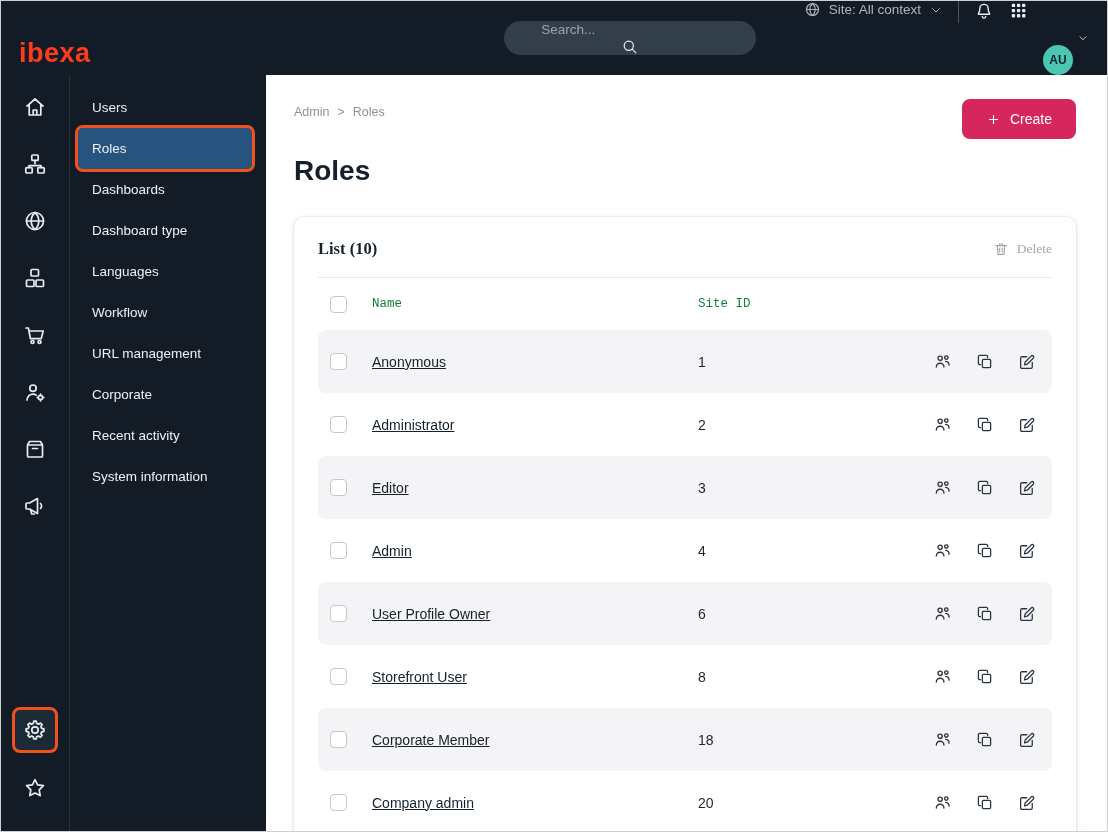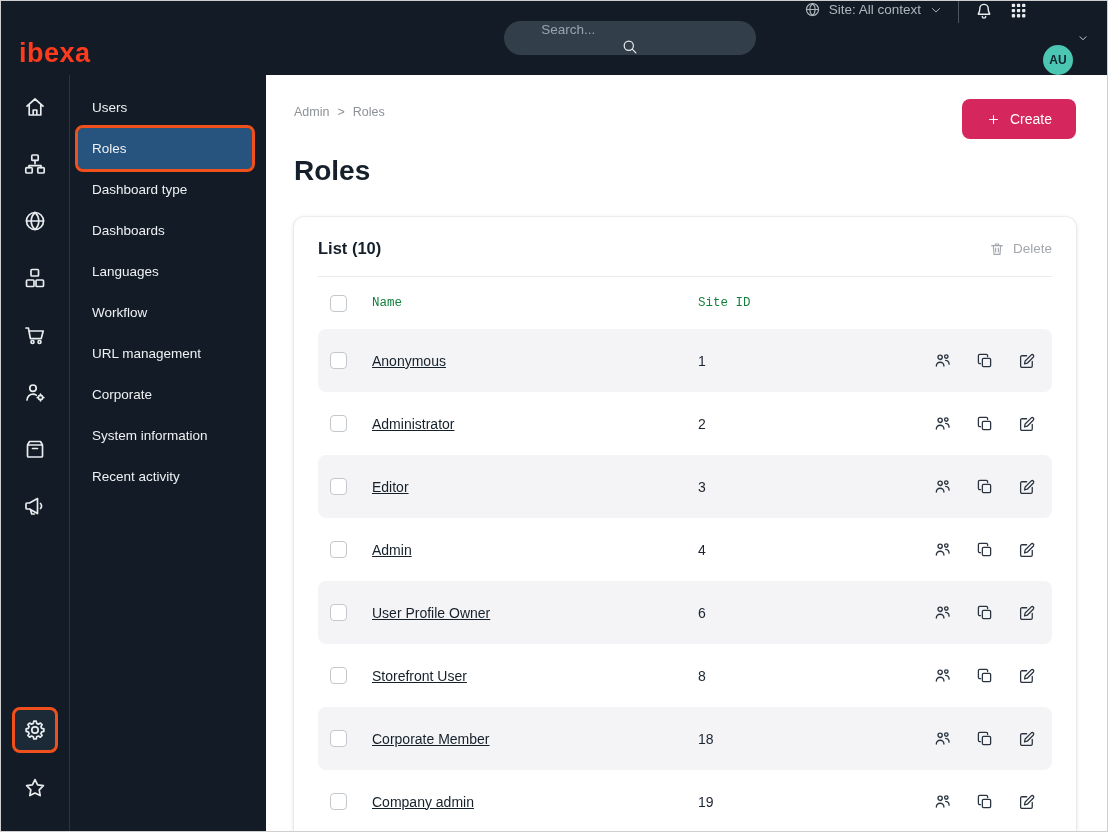--- a/index.html
+++ b/index.html
@@ -57,21 +57,21 @@
                 border-radius:8px; height:40px; padding:0 24px; font-size:14px;
                 font-weight:400; display:flex; align-items:center; gap:9px;
                 cursor:pointer; font-family:inherit; }
   .create-btn .icn { display:flex; }
   .page-title { font-size:28px; font-weight:800; color:#15202b; margin-top:16px; }
 
   .card { margin-top:30px; background:#fff; border-radius:10px;
           box-shadow:0 1px 5px rgba(25,35,50,.14), 0 0 0 1px rgba(25,35,50,.04);
           padding:0 24px 8px; }
   .card-header { display:flex; justify-content:space-between; align-items:center;
-                 padding:22px 0 18px; border-bottom:1px solid #e9eaee; }
+                 padding:22px 0 18px; border-bottom:1px solid #e9eaee;font-family:Liberation Serif, serif; }
   .card-title { font-size:16.5px; font-weight:700; color:#15202b; }
   .delete-btn { display:flex; align-items:center; gap:8px; color:#a3a7ac;
                 font-size:13.5px; background:none; border:0; cursor:pointer;
                 font-family:inherit; }
   .delete-btn .icn { display:flex; }
 
   .grid-row { display:grid; grid-template-columns:42px 326px 1fr 150px;
               align-items:center; padding:0 16px 0 12px; }
   .thead { height:52px; color:#15803d; font-size:12.5px;font-family:Liberation Mono, monospace; }
   .row { height:63px; border-radius:8px; font-size:14px; color:#1b2430; }
@@ -218,28 +218,28 @@
             <svg width="24" height="24" viewBox="0 0 24 24" fill="none" stroke="currentColor" stroke-width="1.7" stroke-linecap="round" stroke-linejoin="round">
               <path d="M12 3.6l2.6 5.2 5.8.9-4.2 4.1 1 5.8-5.2-2.7-5.2 2.7 1-5.8-4.2-4.1 5.8-.9L12 3.6z"></path>
             </svg>
           </div>
         </div>
     </nav>
 
     <nav class="sidebar">
         <div class="menu-item">Users</div>
         <div class="menu-item selected annotated">Roles</div>
+        <div class="menu-item">Dashboards</div>
         <div class="menu-item">Dashboard type</div>
-        <div class="menu-item">Dashboards</div>
         <div class="menu-item">Languages</div>
         <div class="menu-item">Workflow</div>
         <div class="menu-item">URL management</div>
         <div class="menu-item">Corporate</div>
+        <div class="menu-item">Recent activity</div>
         <div class="menu-item">System information</div>
-        <div class="menu-item">Recent activity</div>
       </nav>
 
     <main class="main">
       <div class="main-top">
         <div class="breadcrumb">
           <span class="bc-link">Admin</span>
           <span class="sep">&gt;</span>
           <span>Roles</span>
         </div>
         <button class="create-btn">
@@ -460,21 +460,21 @@
                   <svg width="18" height="18" viewBox="0 0 24 24" fill="none" stroke="currentColor" stroke-width="1.7" stroke-linecap="round" stroke-linejoin="round">
                     <path d="M11.5 5H5.2A1.7 1.7 0 0 0 3.5 6.7v12.1a1.7 1.7 0 0 0 1.7 1.7h12.1a1.7 1.7 0 0 0 1.7-1.7v-6.3"></path>
                     <path d="M17.8 3.8a2 2 0 0 1 2.8 2.8l-8.3 8.3-3.6.8.8-3.6 8.3-8.3z"></path>
                   </svg>
                 </button>
               </span>
             </div>
             <div class="grid-row row">
               <span class="cb"></span>
               <a class="row-link">Company admin</a>
-              <span>19</span>
+              <span>20</span>
               <span class="actions">
                 <button class="action-btn">
                   <svg width="19" height="19" viewBox="0 0 24 24" fill="none" stroke="currentColor" stroke-width="1.7" stroke-linecap="round" stroke-linejoin="round">
                     <circle cx="9" cy="8" r="2.7"></circle>
                     <path d="M4.2 19c0-2.7 2.1-4.8 4.8-4.8s4.8 2.1 4.8 4.8"></path>
                     <circle cx="16.8" cy="7" r="2.2"></circle>
                     <path d="M16 11.8c2.5.2 4.3 2.3 4.3 4.8"></path>
                   </svg>
                 </button>
                 <button class="action-btn">

